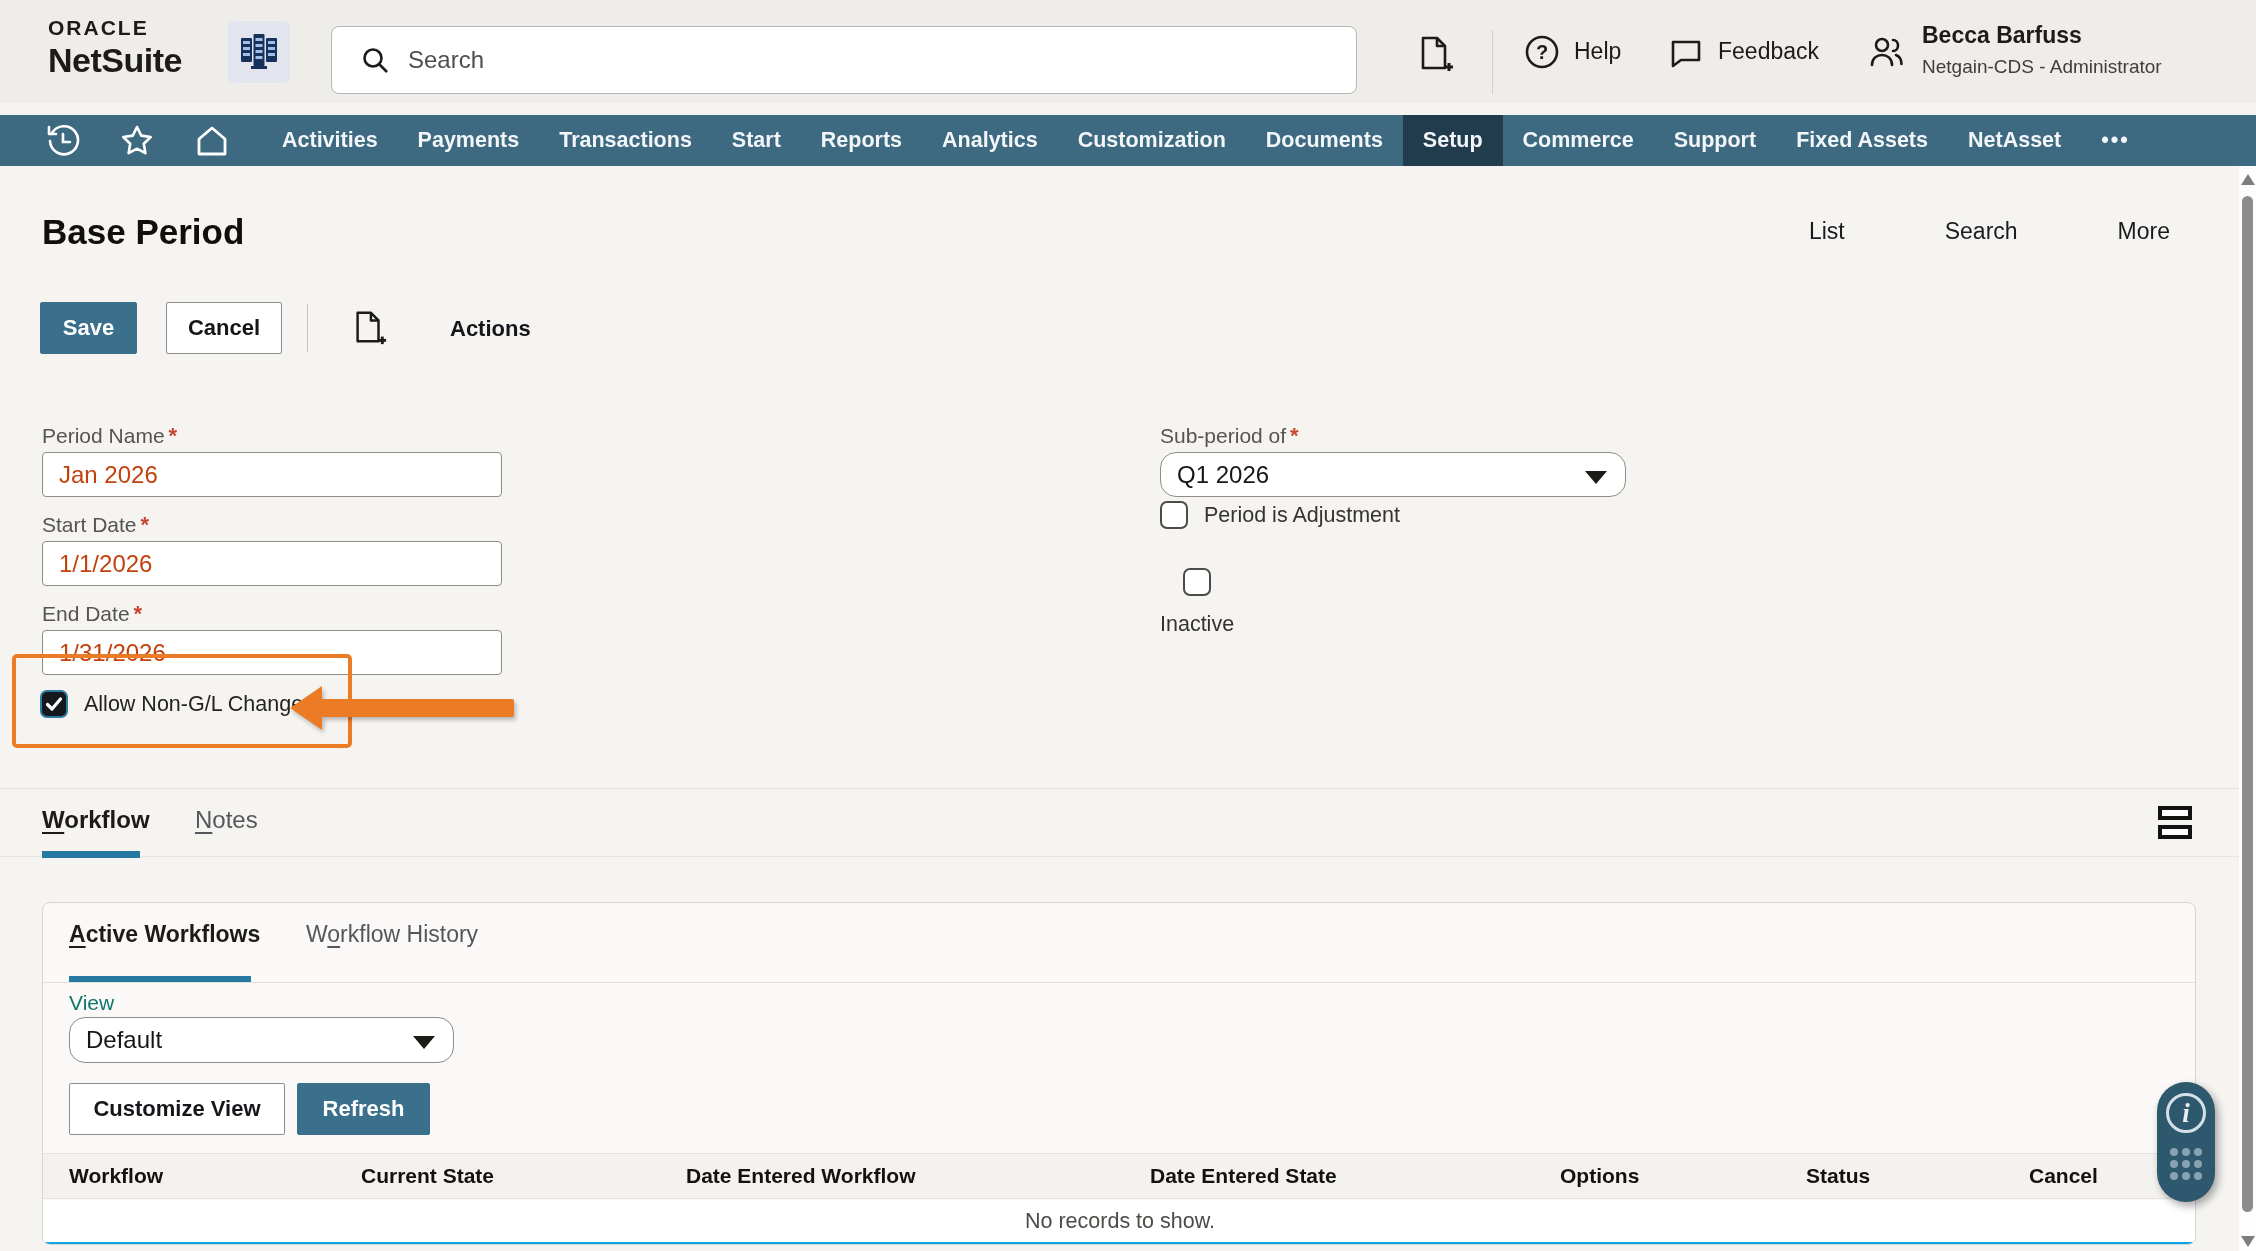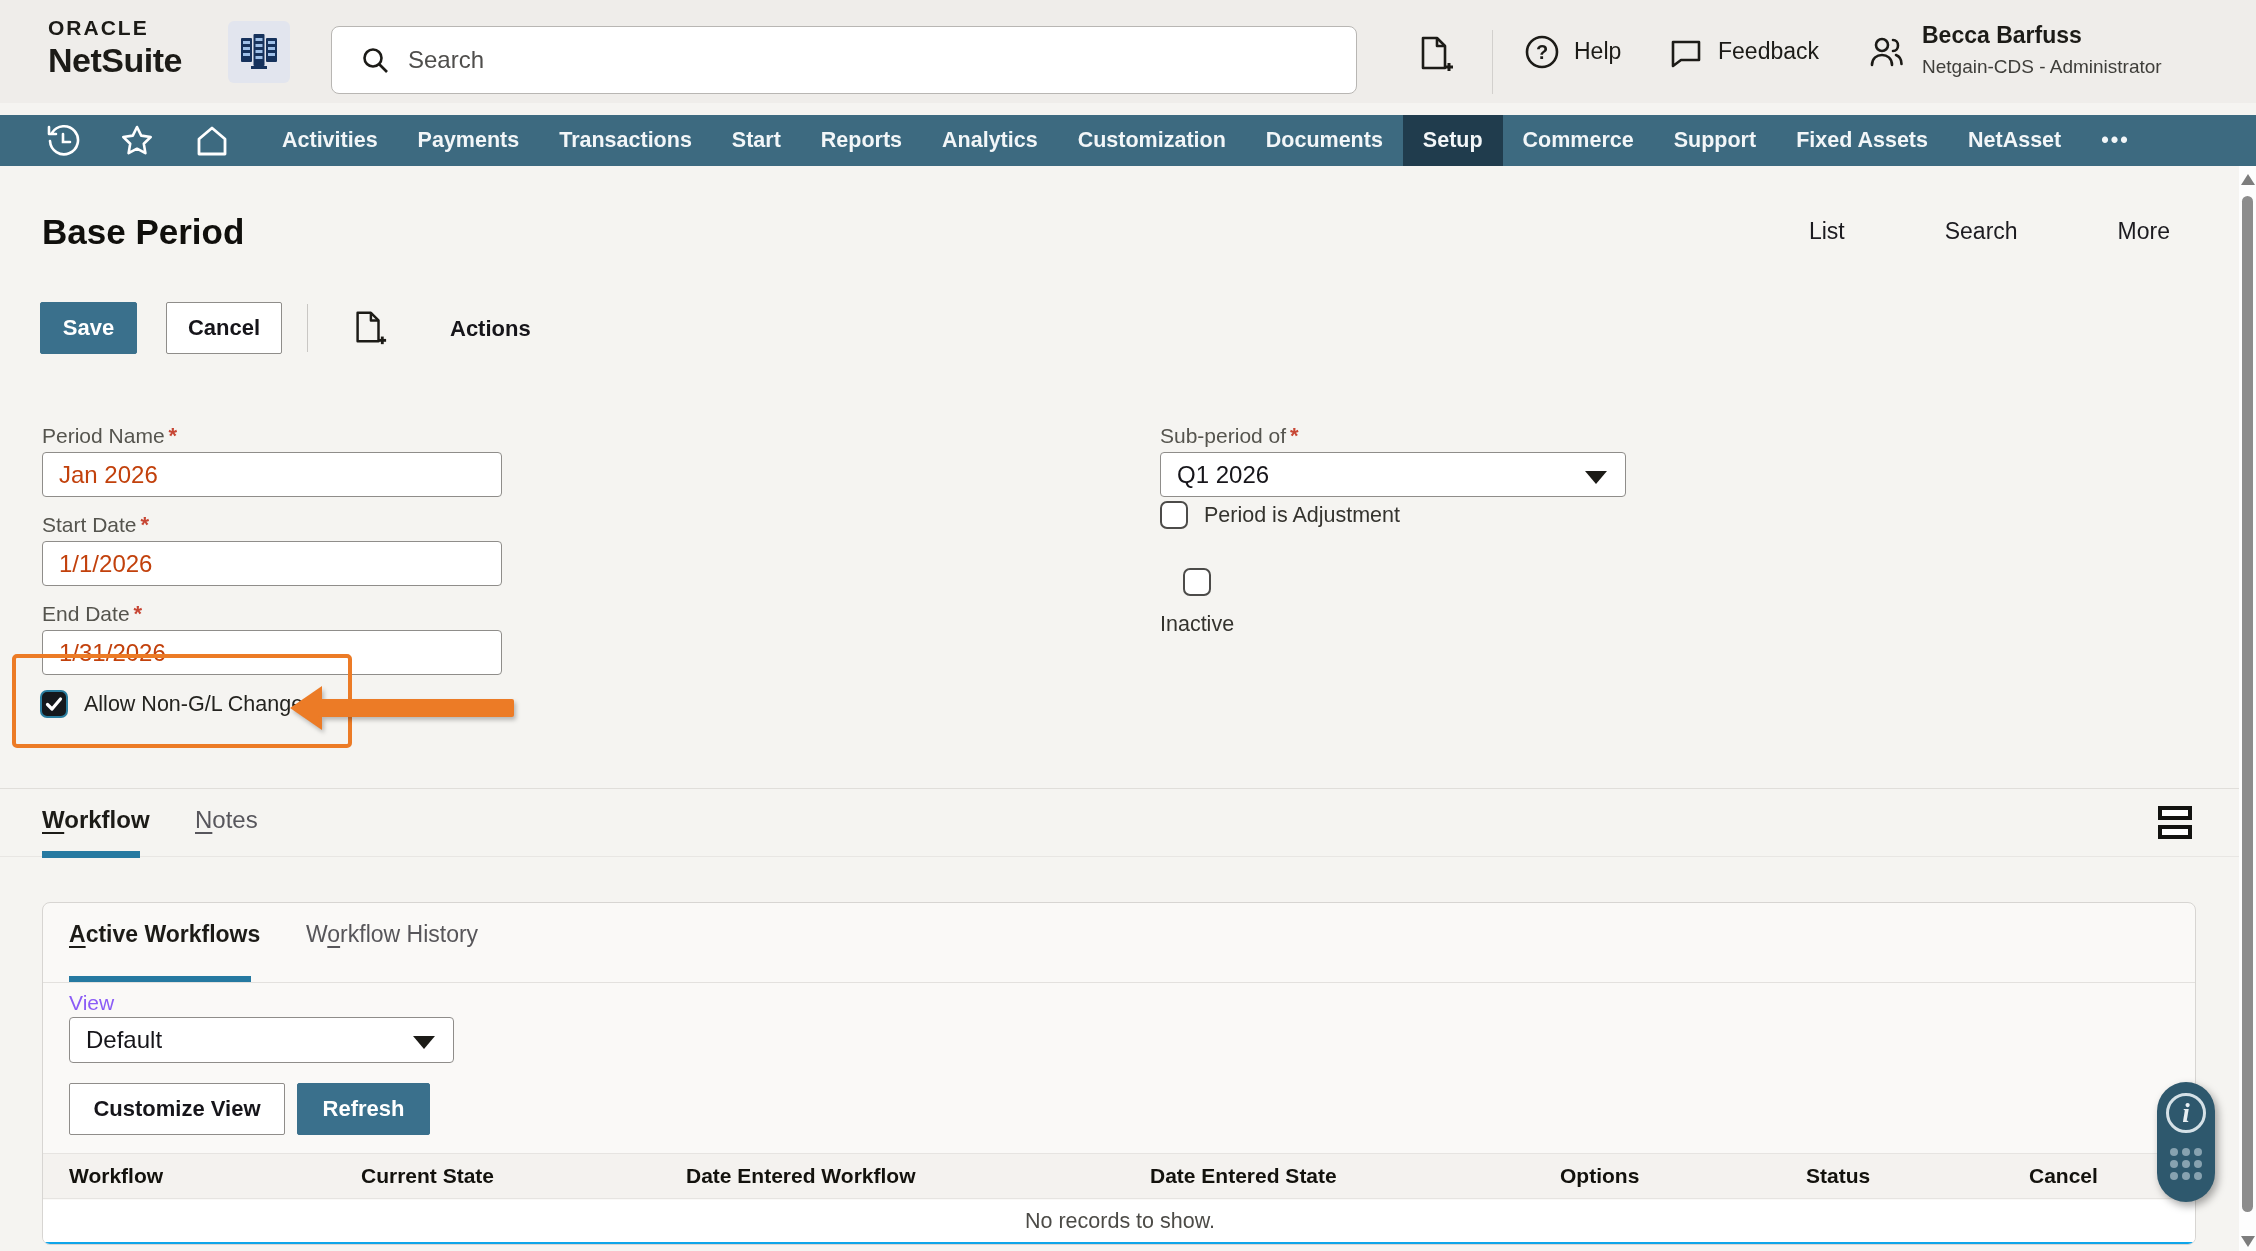--- a/index.html
+++ b/index.html
@@ -55,21 +55,21 @@
   .cancel-btn { position:absolute; left:166px; top:302px; width:116px; height:52px; }
   .act-divider { position:absolute; left:307px; top:304px; width:1px; height:48px; background:#c9c7c4; }
   .newdoc-btn2 { position:absolute; left:350px; top:308px; cursor:pointer; }
   .actions-lbl { position:absolute; left:450px; top:316px; font-size:22px; font-weight:bold; color:#16151a; cursor:pointer; }
 
   
   .fld-label { font-size:21px; color:#55544e; }
   .req { color:#c74634; font-weight:bold; font-size:22px; margin-left:4px; }
   .text-input { width:460px; height:45px; background:#fff; border:1px solid #8f8d8a; border-radius:4px;
     font-family:"Liberation Sans",sans-serif; font-size:24px; color:#c2410c; padding:0 16px; outline:none; }
-  .sel { width:466px; height:45px; background:#fff; border:1px solid #8f8d8a; border-radius:4px;
+  .sel { width:466px; height:45px; background:#fff; border:1px solid #8f8d8a; border-radius:16px;
     display:flex; align-items:center; padding:0 16px; font-size:24px; color:#16151a; cursor:pointer; position:relative; }
   .caret { position:absolute; right:18px; top:18px; width:0; height:0;
     border-left:11px solid transparent; border-right:11px solid transparent; border-top:13px solid #1c1b17; }
   .abs { position:absolute; }
 
   .cb { width:28px; height:28px; border-radius:7px; background:#fff; border:2px solid #4c4b49; cursor:pointer;
     display:flex; align-items:center; justify-content:center; flex:none; }
   .cb.checked { background:#15181c; border:2.5px solid #2b7d9e; }
   .cb-row { position:absolute; display:flex; align-items:center; gap:16px; }
   .cb-label { font-size:21.5px; color:#34332e; cursor:default; }
@@ -95,21 +95,21 @@
 
   
   .panel { position:absolute; left:42px; top:902px; width:2154px; height:343px; background:#faf9f7;
     border:1px solid #d7d5d2; border-radius:8px; overflow:hidden; }
   .subtab { position:absolute; top:18px; font-size:23px; cursor:pointer; }
   .subtab .ak { text-decoration:underline; text-underline-offset:4px; }
   .subtab-active { left:26px; font-weight:600; color:#1c1b17; }
   .subtab-history { left:263px; color:#57565a; }
   .subtab-line { position:absolute; left:0; top:79px; width:2154px; height:1px; background:#e3e1de; }
   .subtab-accent { position:absolute; left:26px; top:73px; width:182px; height:6px; background:#2579a1; }
-  .view-label { position:absolute; left:26px; top:88px; font-size:21px; color:#8b5cf6; }
+  .view-label { position:absolute; left:26px; top:88px; font-size:21px; color:#0f766e; }
   .view-sel { position:absolute; left:26px; top:114px; width:385px; height:46px; }
   .customize-btn { position:absolute; left:26px; top:180px; width:216px; height:52px; }
   .refresh-btn { position:absolute; left:254px; top:180px; width:133px; height:52px; }
 
   .tbl-head { position:absolute; left:0; top:250px; width:2154px; height:46px; background:#f4f2ef;
     border-top:1px solid #e6e4e1; border-bottom:1px solid #e6e4e1; display:flex; align-items:center; }
   .tbl-head .th { font-size:21px; font-weight:bold; color:#13120d; padding-left:26px; }
   .th.c0{width:292px;} .th.c1{width:325px;} .th.c2{width:464px;} .th.c3{width:410px;}
   .th.c4{width:246px;} .th.c5{width:223px;} .th.c6{flex:1;}
   .tbl-empty { position:absolute; left:0; top:297px; width:2154px; height:46px; background:#fff;

